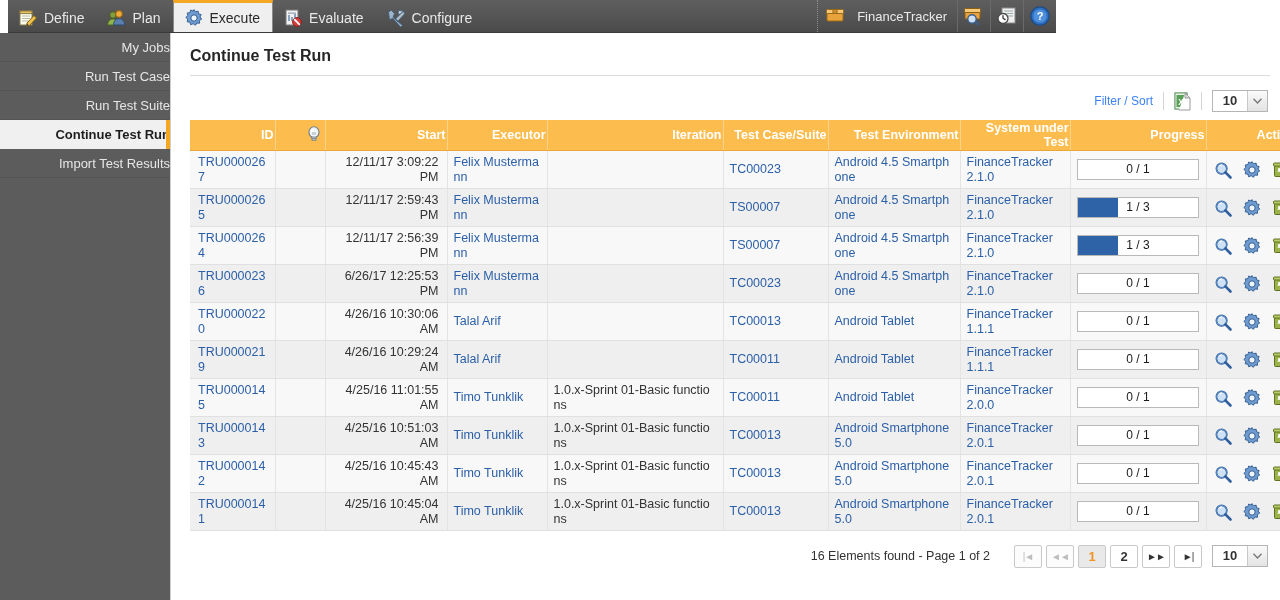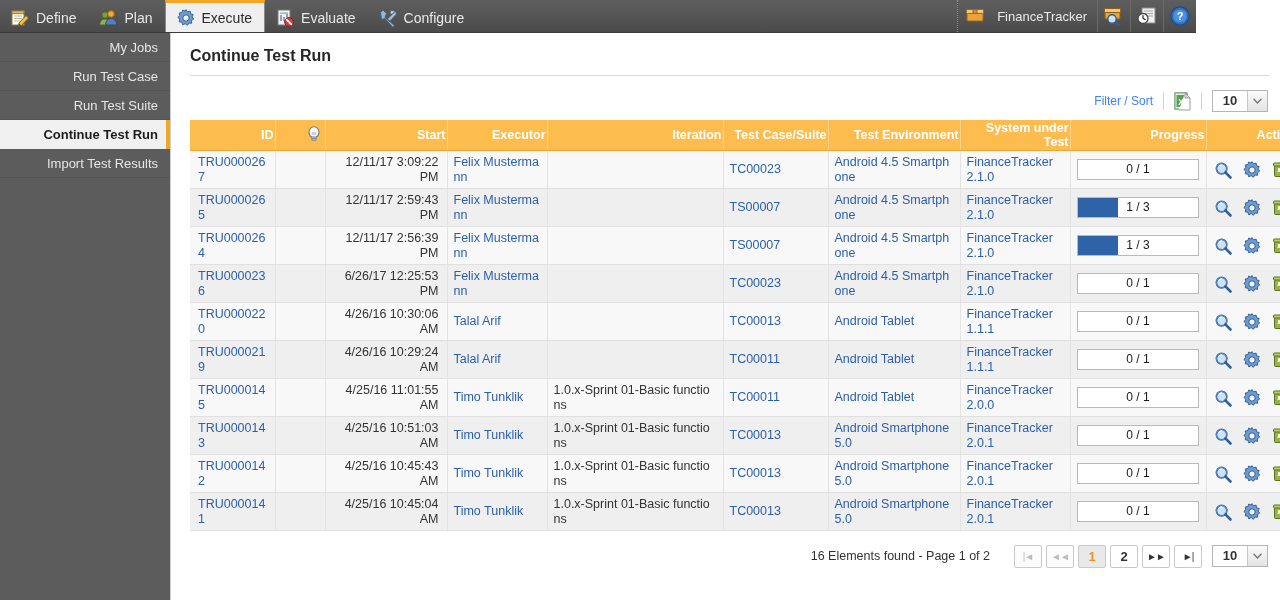--- a/index.html
+++ b/index.html
@@ -9,22 +9,22 @@
     width: 1280px; height: 600px;
     overflow: hidden;
     font-family: "Liberation Sans", sans-serif;
     font-size: 13px;
     background: #ffffff;
     color: #333;
   }
 
   
   #topnav {
-    position: absolute; top: 0; left: 0;
-    width: 1196px; height: 33px;
+    position: absolute; top: 0; left: 8px;
+    width: 1048px; height: 33px;
     background: linear-gradient(to bottom, #5e5e5e 0%, #555555 50%, #4a4a4a 100%);
     border-bottom: 1px solid #3a3a3a;
     display: flex; align-items: stretch;
   }
   .navtab {
     display: flex; align-items: center; gap: 6px;
     padding: 0 12px 0 10px;
     color: #e8e8e8;
     font-size: 14px;
     cursor: pointer;
@@ -54,21 +54,20 @@
   }
 
   
   #sidebar {
     position: absolute; top: 33px; left: 0;
     width: 170px; height: 567px;
     background: #5c5c5c;
   }
   .sb-item {
     height: 29px; line-height: 29px;
-    padding-right: 12px;
     text-align: right;
     color: #e6e6e6;
     font-size: 13px;
     cursor: pointer;
     border-bottom: 1px solid #545454;
     position: relative;
   }
   .sb-item.active {
     background: #f0f0f0;
     color: #1d1d1d;

